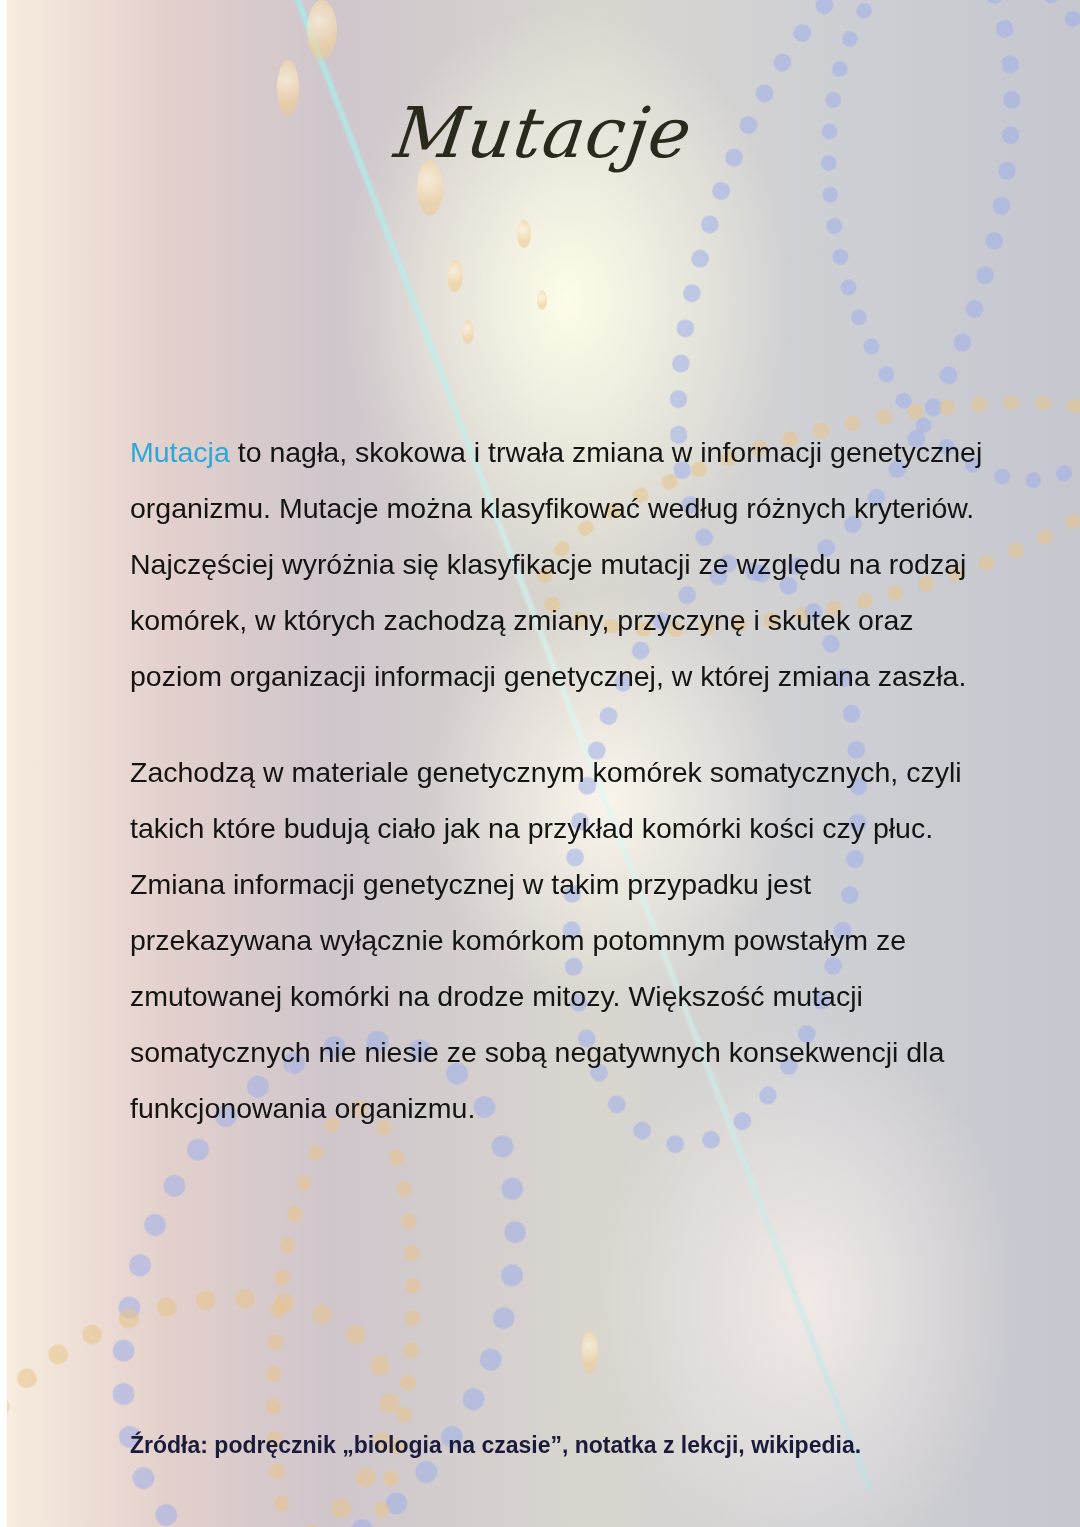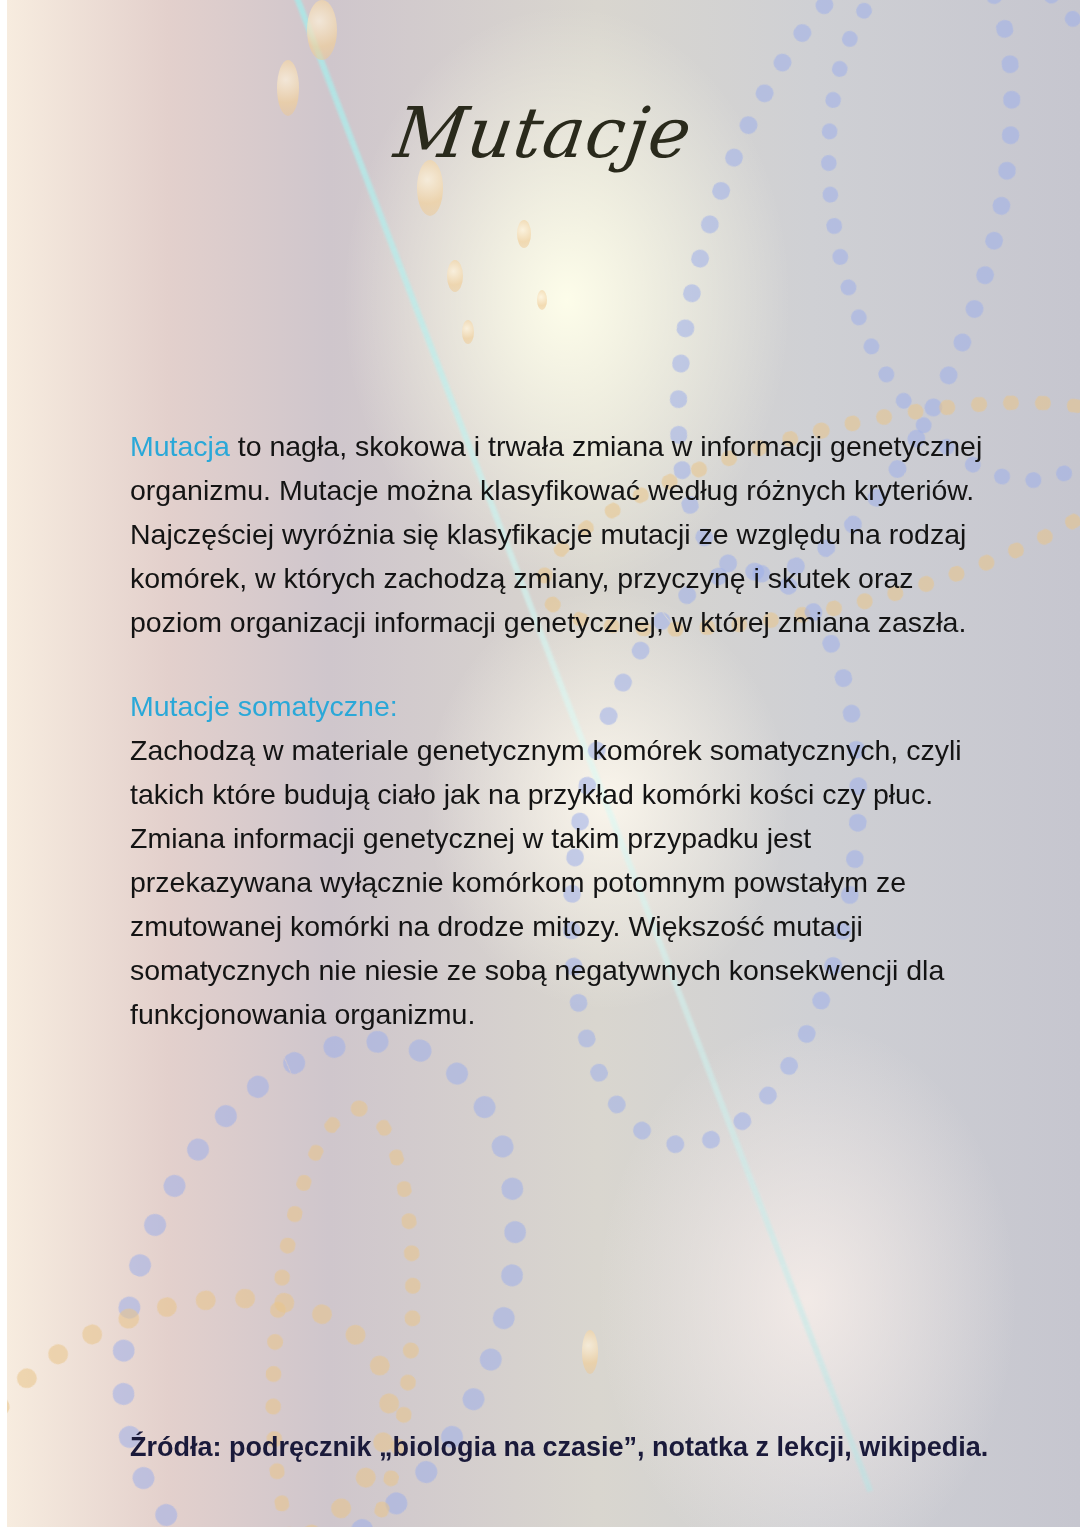--- a/index.html
+++ b/index.html
@@ -35,29 +35,29 @@
   }
   .title {
     position: absolute; left: 0; right: 0; top: 92px; text-align: center;
     font-family: "DejaVu Serif", "Liberation Serif", serif;
     font-style: italic; font-size: 70px; color: #2a2a1c; letter-spacing: 1px;
     transform: skewX(-8deg);
   }
   .content {
     position: absolute; left: 123px; top: 424px; width: 860px;
     font-family: "Liberation Sans", sans-serif;
-    font-size: 28.5px; line-height: 44px; color: #141414;
+    font-size: 28.5px; line-height: 56px; color: #141414;
   }
   .content p { margin: 0; }
   .accent { color: #2aa8d8; }
   .spacer { height: 40px; }
   .sources {
     position: absolute; left: 123px; top: 1432px;
     font-family: "Liberation Sans", sans-serif; font-weight: bold;
-    font-size: 27px; color: #1a1a3a;
+    font-size: 23px; color: #1a1a3a;
   }
 </style>
 </head>
 <body>
 
 <div class="page">
 
   <div class="light-ray"></div>
 
   <div class="strand s-blue" style="left:690px; top:-80px; width:260px; height:640px; border-width:18px; transform:rotate(18deg);"></div>
@@ -75,18 +75,17 @@
   <div class="bubble" style="left:440px; top:260px; width:16px; height:32px;"></div>
   <div class="bubble" style="left:455px; top:320px; width:12px; height:24px;"></div>
   <div class="bubble" style="left:530px; top:290px; width:10px; height:20px;"></div>
   <div class="bubble" style="left:575px; top:1330px; width:16px; height:44px;"></div>
 
   <div class="title">Mutacje</div>
 
   <div class="content">
     <p><span class="accent">Mutacja</span><span> to nagła, skokowa i trwała zmiana w informacji genetycznej organizmu. Mutacje można klasyfikować według różnych kryteriów. Najczęściej wyróżnia się klasyfikacje mutacji ze  względu na rodzaj komórek, w których zachodzą zmiany, przyczynę i skutek oraz poziom organizacji informacji genetycznej, w której zmiana zaszła.</span></p>
     <div class="spacer"></div>
-    <p class="accent">Mutacje somatyczne:</p>
     <p>Zachodzą w materiale genetycznym komórek somatycznych, czyli takich które budują ciało jak na przykład komórki kości czy płuc. Zmiana informacji genetycznej w takim przypadku jest przekazywana wyłącznie komórkom potomnym powstałym ze zmutowanej komórki na drodze mitozy. Większość mutacji somatycznych nie niesie ze sobą negatywnych konsekwencji dla funkcjonowania organizmu.</p>
   </div>
 
   <div class="sources">Źródła: podręcznik „biologia na czasie”, notatka z lekcji, wikipedia.</div>
 </div>
 
 </body></html>

